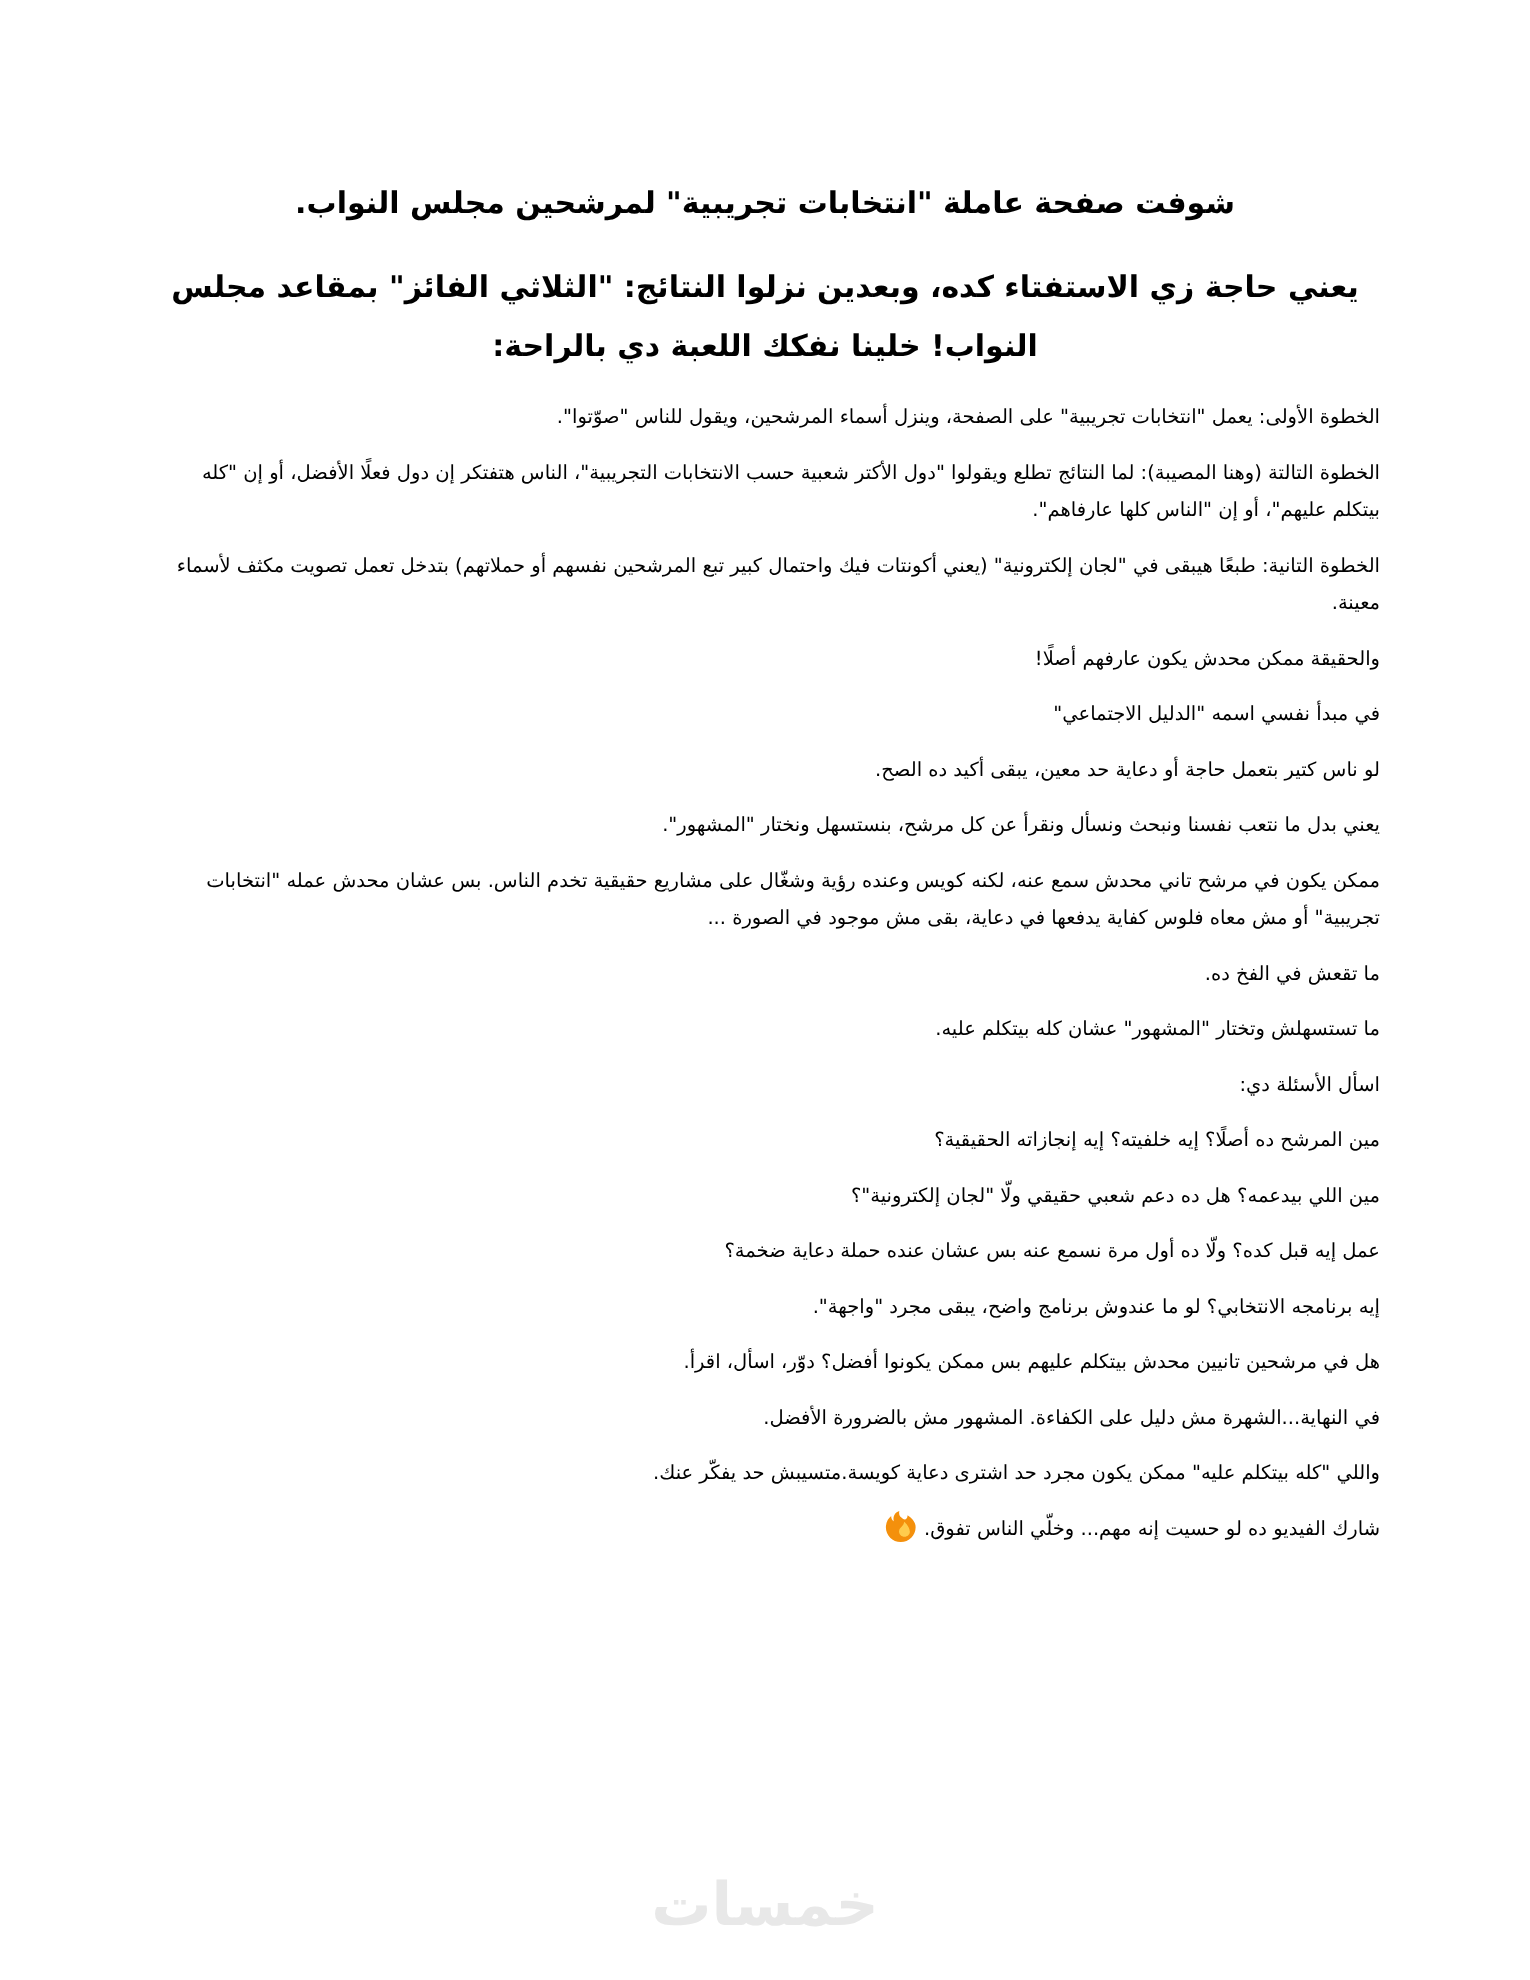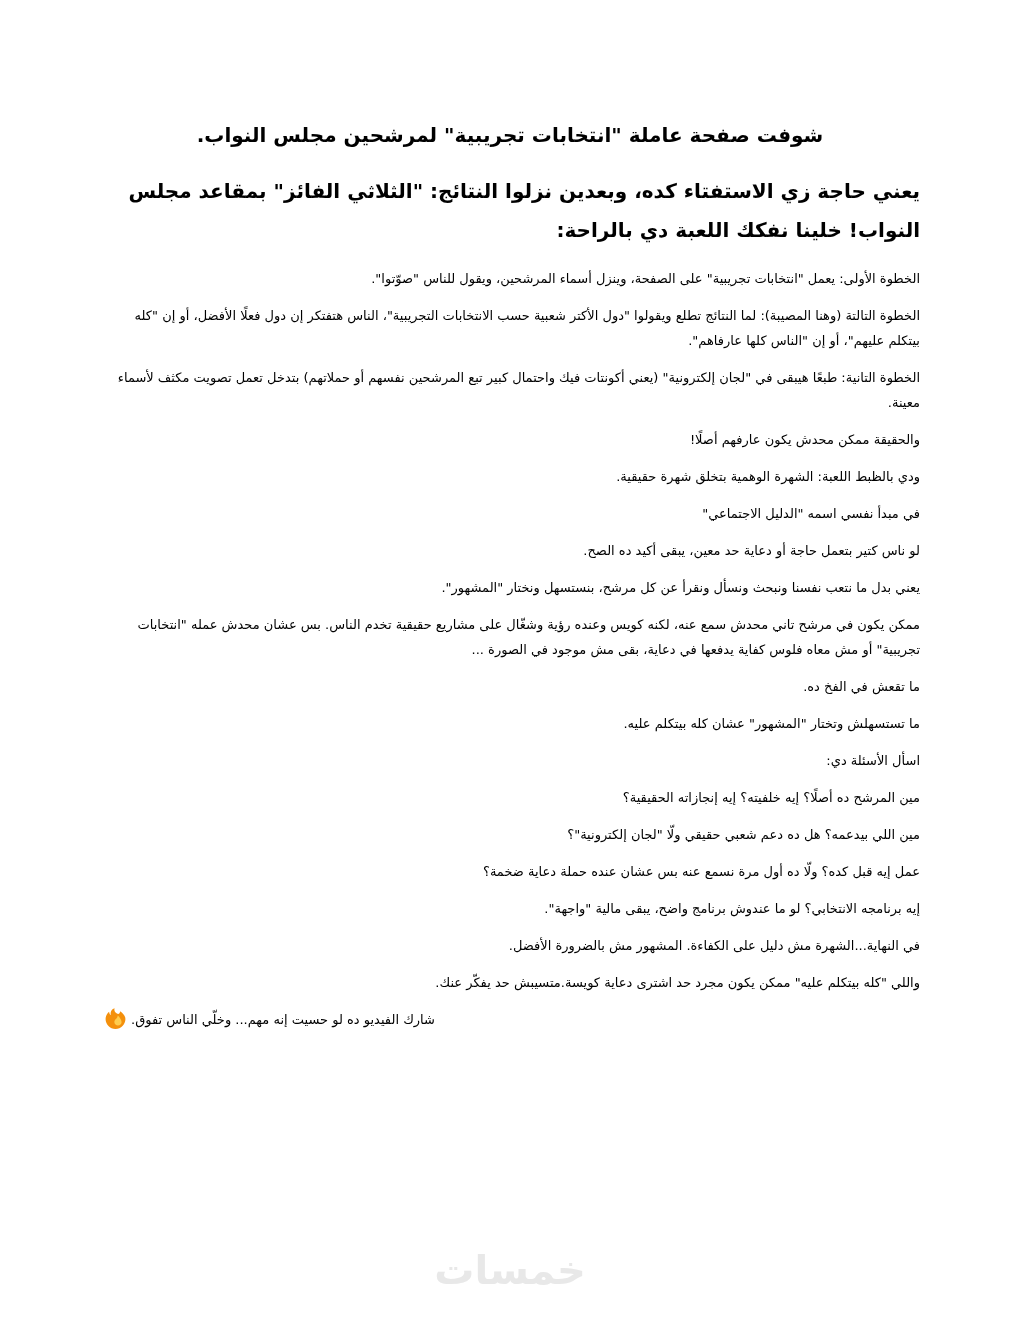--- a/index.html
+++ b/index.html
@@ -21,35 +21,35 @@
   .h1 {
     font-size: 20px;
     font-weight: bold;
     text-align: center;
     line-height: 39px;
     margin: 0 0 17px 0;
   }
   .h2 {
     font-size: 20px;
     font-weight: bold;
-    text-align: right;
+    text-align: center;
     line-height: 39px;
     margin: 0 0 16px 0;
   }
   .body-text p {
     font-size: 13px;
     line-height: 25px;
     text-align: right;
     margin: 0 0 12px 0;
     font-weight: normal;
   }
   .share-line {
     font-size: 13px;
     line-height: 25px;
-    text-align: left;
+    text-align: right;
     margin: 0 0 12px 0;
   }
   .fire-icon {
     display: inline-block;
     width: 21px;
     height: 21px;
     vertical-align: -5px;
     margin: 0 5px;
   }
   .watermark {
@@ -73,32 +73,32 @@
 
     <h1 class="h1">شوفت صفحة عاملة "انتخابات تجريبية" لمرشحين مجلس النواب.</h1>
 
     <h2 class="h2">يعني حاجة زي الاستفتاء كده، وبعدين نزلوا النتائج: "الثلاثي الفائز" بمقاعد مجلس النواب! خلينا نفكك اللعبة دي بالراحة:</h2>
 
     <div class="body-text">
         <p>الخطوة الأولى: يعمل "انتخابات تجريبية" على الصفحة، وينزل أسماء المرشحين، ويقول للناس "صوّتوا".</p>
         <p>الخطوة التالتة (وهنا المصيبة): لما النتائج تطلع ويقولوا "دول الأكتر شعبية حسب الانتخابات التجريبية"، الناس هتفتكر إن دول فعلًا الأفضل، أو إن "كله بيتكلم عليهم"، أو إن "الناس كلها عارفاهم".</p>
         <p>الخطوة التانية: طبعًا هيبقى في "لجان إلكترونية" (يعني أكونتات فيك واحتمال كبير تبع المرشحين نفسهم أو حملاتهم) بتدخل تعمل تصويت مكثف لأسماء معينة.</p>
         <p>والحقيقة ممكن محدش يكون عارفهم أصلًا!</p>
-        <p>ودي بالظبط اللعبة: الشهرة الوهمية بتخلق شهرة حقيقية.</p>
         <p>في مبدأ نفسي اسمه "الدليل الاجتماعي"</p>
         <p>لو ناس كتير بتعمل حاجة أو دعاية حد معين، يبقى أكيد ده الصح.</p>
         <p>يعني بدل ما نتعب نفسنا ونبحث ونسأل ونقرأ عن كل مرشح، بنستسهل ونختار "المشهور".</p>
         <p>ممكن يكون في مرشح تاني محدش سمع عنه، لكنه كويس وعنده رؤية وشغّال على مشاريع حقيقية تخدم الناس. بس عشان محدش عمله "انتخابات تجريبية" أو مش معاه فلوس كفاية يدفعها في دعاية، بقى مش موجود في الصورة ...</p>
         <p>ما تقعش في الفخ ده.</p>
         <p>ما تستسهلش وتختار "المشهور" عشان كله بيتكلم عليه.</p>
         <p>اسأل الأسئلة دي:</p>
         <p>مين المرشح ده أصلًا؟ إيه خلفيته؟ إيه إنجازاته الحقيقية؟</p>
         <p>مين اللي بيدعمه؟ هل ده دعم شعبي حقيقي ولّا "لجان إلكترونية"؟</p>
         <p>عمل إيه قبل كده؟ ولّا ده أول مرة نسمع عنه بس عشان عنده حملة دعاية ضخمة؟</p>
-        <p>إيه برنامجه الانتخابي؟ لو ما عندوش برنامج واضح، يبقى مالية "واجهة".</p>
+        <p>إيه برنامجه الانتخابي؟ لو ما عندوش برنامج واضح، يبقى مجرد "واجهة".</p>
+        <p>هل في مرشحين تانيين محدش بيتكلم عليهم بس ممكن يكونوا أفضل؟ دوّر، اسأل، اقرأ.</p>
         <p>في النهاية...الشهرة مش دليل على الكفاءة. المشهور مش بالضرورة الأفضل.</p>
         <p>واللي "كله بيتكلم عليه" ممكن يكون مجرد حد اشترى دعاية كويسة.متسيبش حد يفكّر عنك.</p>
       </div>
 
     <p class="share-line">
       <span>شارك الفيديو ده لو حسيت إنه مهم... وخلّي الناس تفوق.</span><svg class="fire-icon" viewBox="0 0 36 36" aria-hidden="true">
         <path fill="#F4900C" d="M35 19c0 9.389-7.611 17-17 17S1 28.389 1 19c0-6 3.25-10.4 6.1-12.6-.3 3.8 2.9 6.1 2.9 6.1S7.6 3.4 16.4.6c-1.1 4.9 1.1 6.9 4 8.9 3.157 2.104 5.6-.9 5.3-4.1C30.4 8.4 35 12.9 35 19z"></path>
         <path fill="#FFCC4D" d="M28.394 23.999c.148 3.084-2.561 6.001-6.117 6.001-3.237 0-6.277-2.584-6.277-6.001 0-2.835 1.842-4.405 3.19-5.666 1.562-1.459 2.533-3.597 2.729-5.466 2.2 1.466 6.238 6.798 6.475 11.132z"></path>
       </svg>
     </p>

